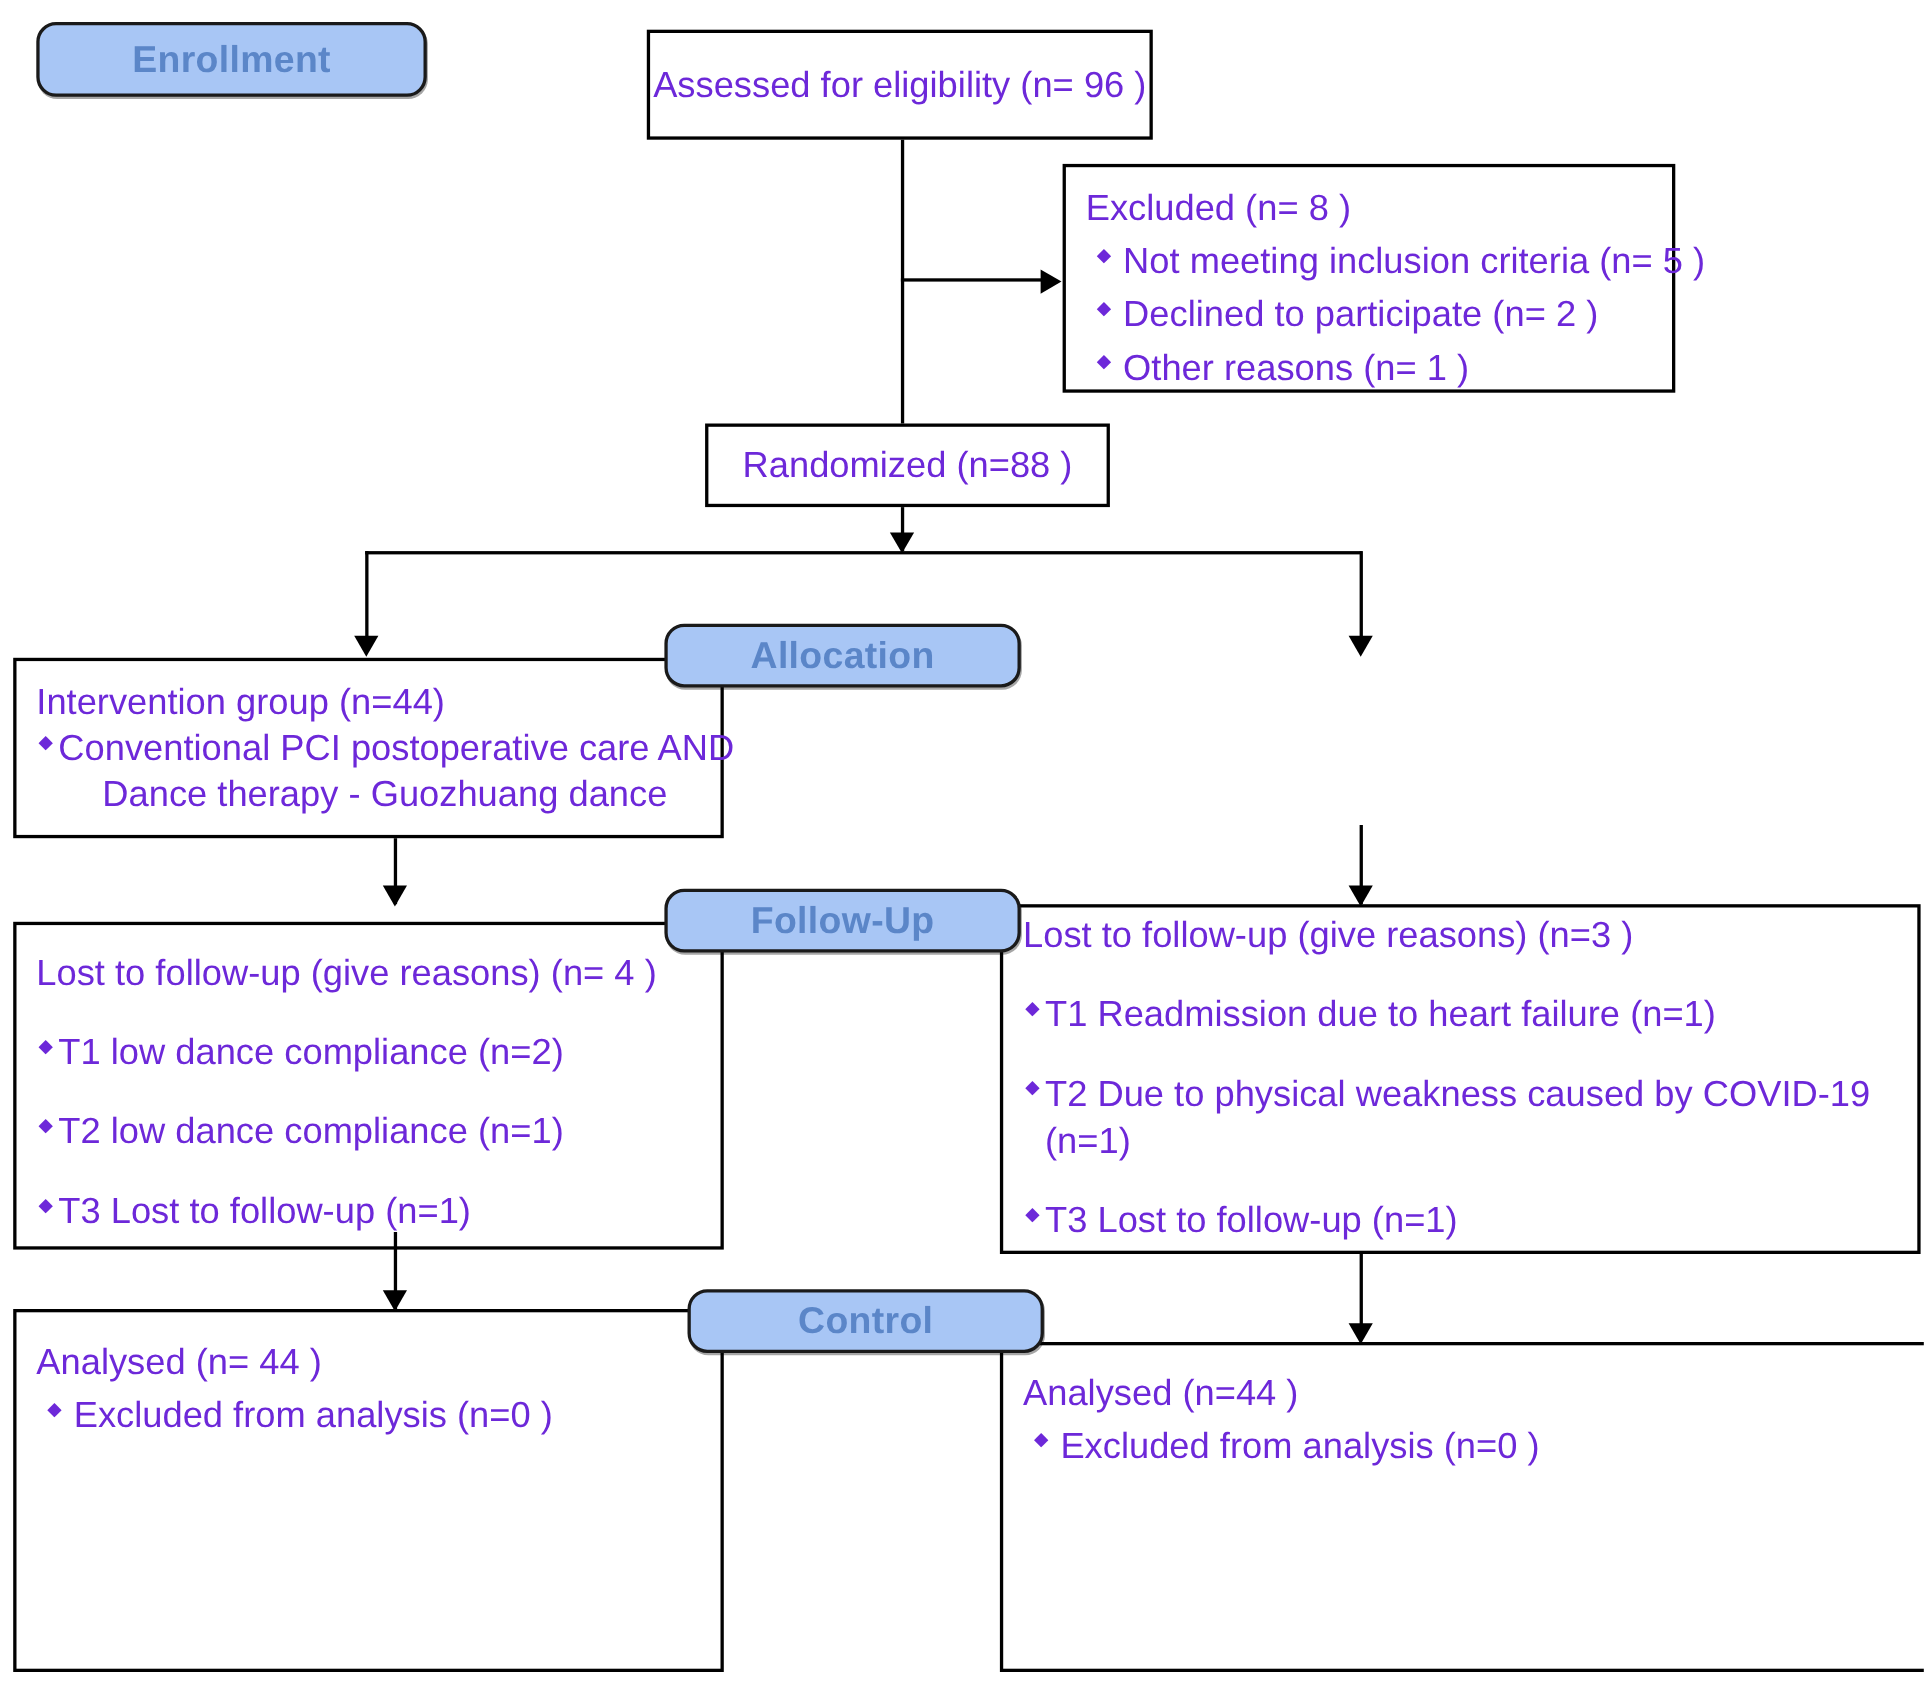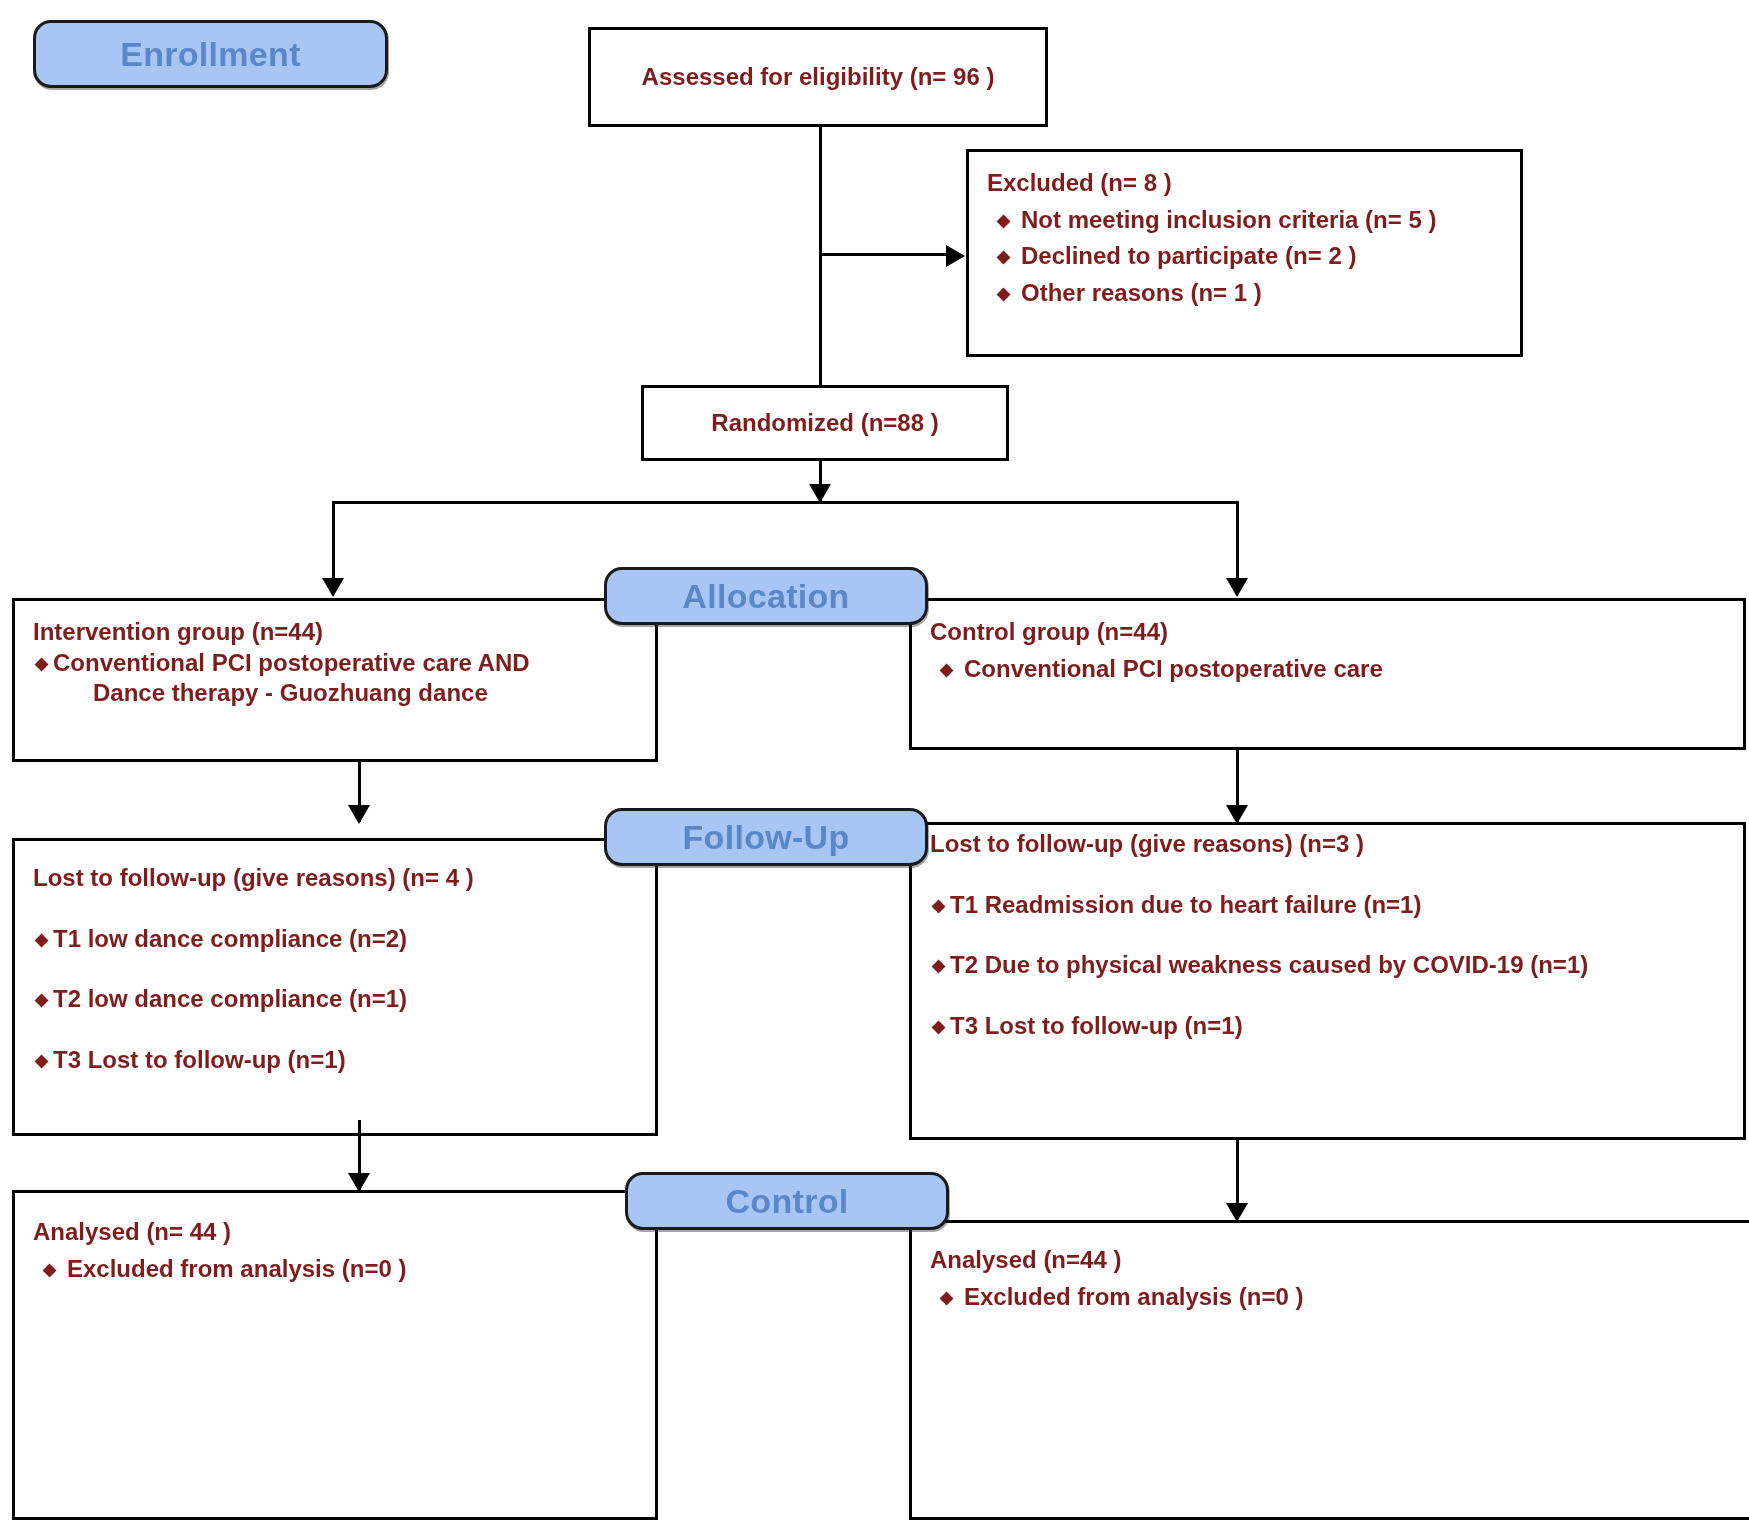--- a/index.html
+++ b/index.html
@@ -18,24 +18,23 @@
     background: #ffffff;
     overflow: hidden;
   }
 
   
   .abs { position: absolute; box-sizing: border-box; }
 
   .box {
     border: 3px solid #000000;
     background: #ffffff;
-    font-size: 24px;
+    font-size: 33px;
     line-height: 1.28;
-    color: #7f1d1d;
-    font-weight: bold;
+    color: #6d28d9;
   }
 
   
   .stage {
     background: #a8c6f5;
     border: 3px solid #1a1a1a;
     border-radius: 18px;
     color: #5b86c8;
     font-weight: bold;
     font-size: 34px;
@@ -155,28 +154,20 @@
   <div class="abs box" style="left:12px; top:598px; width:646px; height:164px;">
     <div class="pad">
       <div class="title-line">Intervention group (n=44)</div>
       <ul class="bullets tight">
         <li>Conventional PCI postoperative care AND</li>
       </ul>
       <div class="indent-line">Dance therapy - Guozhuang dance</div>
     </div>
   </div>
 
-  <div class="abs box" style="left:909px; top:598px; width:837px; height:152px;">
-    <div class="pad">
-      <div class="title-line">Control group (n=44)</div>
-      <ul class="bullets">
-        <li>Conventional PCI postoperative care</li>
-      </ul>
-    </div>
-  </div>
 
   <div class="abs ln vln" style="left:358px; top:762px; height:60px;"></div>
   <div class="abs arrow-down" style="left:348px; top:805px;"></div>
 
   <div class="abs ln vln" style="left:1236px; top:750px; height:72px;"></div>
   <div class="abs arrow-down" style="left:1226px; top:805px;"></div>
 
   <div class="abs box" style="left:12px; top:822px; width:646px; height:298px;margin-top:16px;">
     <div class="pad" style="padding-top:22px;">
       <div class="title-line">Lost to follow-up (give reasons) (n= 4 )</div>

